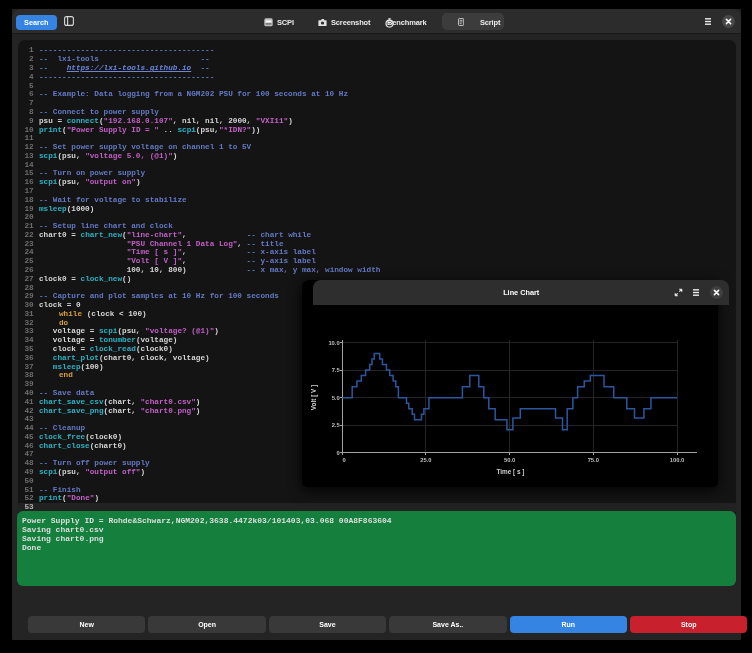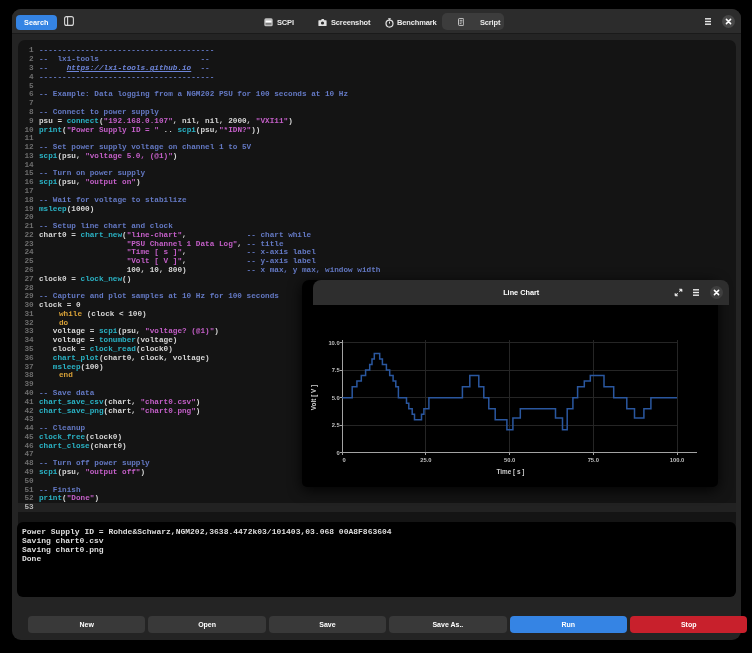--- a/index.html
+++ b/index.html
@@ -1,35 +1,35 @@
 <!DOCTYPE html>
 <html><head><meta charset="utf-8"><style>
 * { margin:0; padding:0; box-sizing:border-box; }
 html,body { width:752px; height:653px; background:#000; overflow:hidden; }
 body { font-family:"Liberation Sans",sans-serif; position:relative; }
-#app { position:absolute; left:11.5px; top:9px; width:729.5px; height:631px; background:#242424; border-radius:9px; }
+#app { position:absolute; left:11.5px; top:9px; width:729.5px; height:631px; background:#242424; border-radius:1px; }
 #hdr { position:absolute; left:0; top:0; width:100%; height:24.5px; background:#2c2c2c; border-radius:9px 9px 0 0; border-bottom:1px solid #1a1a1a; }
 #searchbtn { position:absolute; left:4px; top:5.5px; width:41.5px; height:15px; background:#3584e4; border-radius:4px; color:#fff; font-size:7.3px; font-weight:bold; text-align:center; line-height:15px; }
 .tab { position:absolute; top:0; height:24.5px; color:#ebebeb; font-size:7.5px; font-weight:bold; letter-spacing:-0.15px; }
 .tablbl { position:absolute; top:8.6px; white-space:nowrap; }
 #pill { position:absolute; left:430.9px; top:3.8px; width:61.2px; height:17px; background:#3c3c3c; border-radius:5px; }
 #hamb { position:absolute; right:30px; top:9px; width:6.5px; }
 #xbtn { position:absolute; right:5.8px; top:5.8px; width:13.4px; height:13.4px; border-radius:50%; background:#484848; }
 #xbtn svg { position:absolute; left:3.2px; top:3.2px; }
 #editor { position:absolute; left:6.5px; top:30.6px; width:717.5px; height:491px; background:#141414; border-radius:7px; overflow:hidden; }
 #curline { position:absolute; left:0; top:463.4599999999999px; width:100%; height:8.78px; background:#222222; }
 #code { position:absolute; left:0; top:6.9px; font-family:"Liberation Mono",monospace; font-size:7.7px; font-weight:bold; line-height:8.78px; color:#d6d6d6; white-space:pre; }
 #code .g { display:inline-block; width:15.7px; text-align:right; margin-right:5.3px; color:#6e6e6e; }
 #code .g.cur { color:#b4b4b4; }
 #code .c { color:#6479c4; }
 #code .f { color:#2ab3c5; }
 #code .s { color:#c45fc8; }
 #code .k { color:#d8a138;padding-left:20px; }
 #code .u { color:#6d84d8; font-style:italic; text-decoration:underline; }
-#console { position:absolute; left:5.5px; top:513px; width:718.5px; height:74.5px; background:#000000; border-radius:6px; }
+#console { position:absolute; left:5.5px; top:502px; width:718.5px; height:74.5px; background:#15803d; border-radius:6px; }
 #console pre { position:absolute; left:5px; top:6.2px; font-family:"Liberation Mono",monospace; font-size:8px; font-weight:bold; line-height:8.8px; color:#dedede; }
 .btn { position:absolute; top:607px; width:117.4px; height:17px; background:#393939; border-radius:4px; color:#fff; font-size:7px; font-weight:bold; text-align:center; line-height:17px; }
 #chartwin { position:absolute; left:290.9px; top:271px; width:415.6px; height:207px; border-radius:7px 7px 5px 5px; background:#000; box-shadow:0 3px 14px rgba(0,0,0,0.9); }
 #cwtitle { position:absolute; left:11px; top:0; width:100%; height:24.5px; background:#2e2e2e; border-radius:8px 8px 0 0; }
 #cwtitle .t { position:absolute; width:100%; top:8px; text-align:center; color:#fff; font-size:7.3px; font-weight:bold; }
 #cwx { position:absolute; right:5.6px; top:5.8px; width:13.4px; height:13.4px; border-radius:50%; background:#3f3f3f; }
 #cwx svg { position:absolute; left:3.2px; top:3.2px; }
 #ctitle { position:absolute; left:0; top:39.5px; width:100%; text-align:center; color:#c9c9c9; font-size:8.7px; font-weight:bold; }
 .tick { font-family:"Liberation Sans",sans-serif; font-size:5.8px; font-weight:bold; fill:#c0c0c0; }
 .axlab { font-family:"Liberation Sans",sans-serif; font-size:6.4px; font-weight:bold; fill:#d0d0d0; }
@@ -58,21 +58,21 @@
         </svg>
         <span class="tablbl" style="left:13px">Screenshot</span>
       </div>
   <div class="tab" style="left:373.5px">
         <svg style="position:absolute;top:8.5px" width="9" height="10" viewBox="0 0 9 10">
           <circle cx="4.5" cy="5.6" r="3.5" fill="none" stroke="#e0e0e0" stroke-width="1.2"></circle>
           <line x1="3.2" y1="0.8" x2="5.8" y2="0.8" stroke="#e0e0e0" stroke-width="1.2"></line>
           <line x1="4.5" y1="1" x2="4.5" y2="2.2" stroke="#e0e0e0" stroke-width="1"></line>
           <line x1="4.5" y1="5.6" x2="4.5" y2="3.6" stroke="#e0e0e0" stroke-width="1"></line>
         </svg>
-        <span class="tablbl" style="left:12px">Benchmark</span>
+        <span class="tablbl" style="left:2px">Benchmark</span>
       </div>
   <div class="tab" style="left:446.4px">
         <svg style="position:absolute;top:9px" width="6.2" height="8" viewBox="0 0 8 10">
           <rect x="0.6" y="0.6" width="6.8" height="8.8" rx="1" fill="none" stroke="#e0e0e0" stroke-width="1.1"></rect>
           <line x1="2.2" y1="3" x2="5.8" y2="3" stroke="#e0e0e0" stroke-width="0.9"></line>
           <line x1="2.2" y1="5" x2="5.8" y2="5" stroke="#e0e0e0" stroke-width="0.9"></line>
           <line x1="2.2" y1="7" x2="4.5" y2="7" stroke="#e0e0e0" stroke-width="0.9"></line>
         </svg>
         <span class="tablbl" style="left:22px">Script</span>
       </div>

